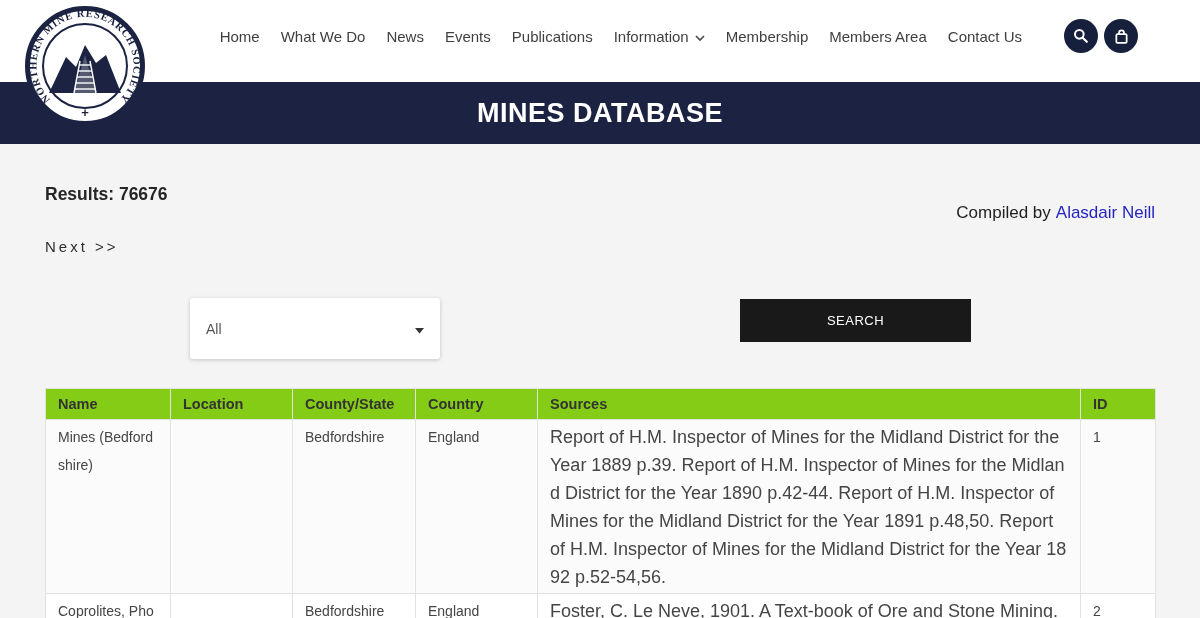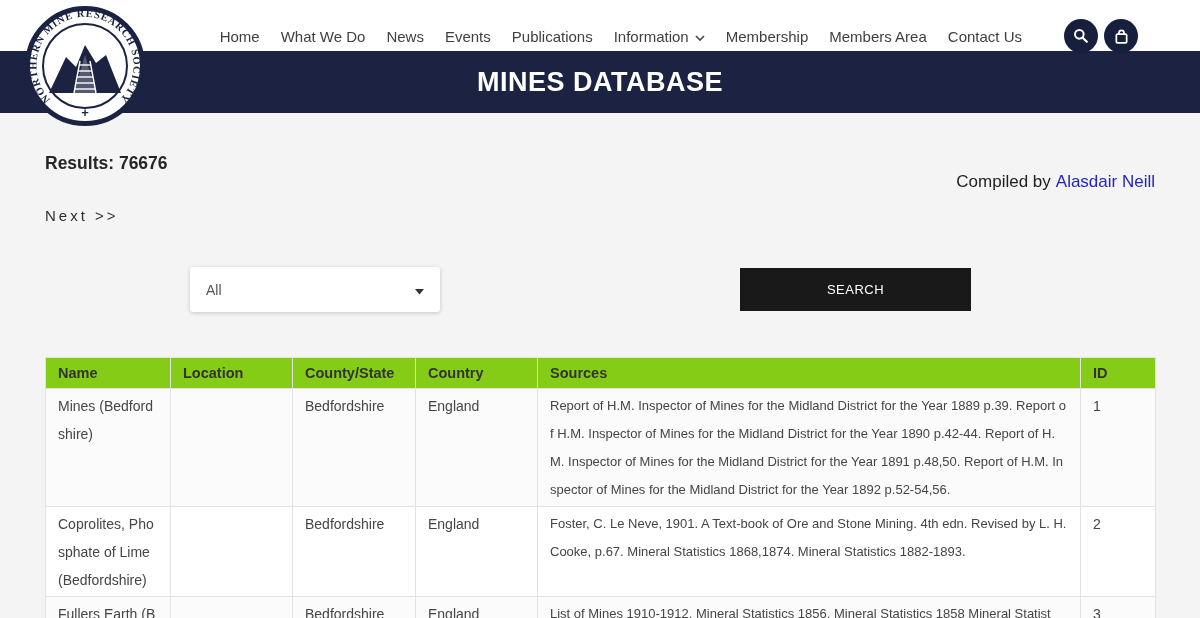--- a/index.html
+++ b/index.html
@@ -1,20 +1,20 @@
 <!DOCTYPE html>
 <html><head>
 <meta charset="utf-8">
 <style>
   * { box-sizing: border-box; margin: 0; padding: 0; }
   html, body { width: 1200px; height: 618px; overflow: hidden; }
   body { font-family: "Liberation Sans", sans-serif; background: #f4f4f4; position: relative; }
 
   
-  .topbar { height: 51px; background: #ffffff; position: relative; z-index: 2; text-align: center; }
+  .topbar { height: 82px; background: #ffffff; position: relative; z-index: 2; text-align: center; }
   .mainnav { position: absolute; right: 178px; top: 0; height: 72px; display: flex; align-items: center; gap: 21px; }
   .mainnav a { font-size: 15px; color: #3f3f3f; text-decoration: none; white-space: nowrap; display: flex; align-items: center; }
   .mainnav a .chev { margin-left: 6px; display: inline-block; }
   .icon-btns { position: absolute; right: 62px; top: 19px; display: flex; gap: 6px; z-index: 4; }
   .icon-circle { width: 34px; height: 34px; border-radius: 50%; background: #16203c; display: flex; align-items: center; justify-content: center; cursor: pointer; }
 
   
   .logo { position: absolute; left: 24px; top: 5px; width: 122px; height: 122px; z-index: 5; }
 
   
@@ -24,38 +24,38 @@
   
   .content { padding: 0 45px; position: relative; }
   .results { margin-top: 40px; font-size: 17.5px; font-weight: 700; color: #262626; }
   .compiled { text-align: right; margin-top: -2px; font-size: 17px; color: #1f1f1f; }
   .compiled a { color: #2424c4; text-decoration: none; margin-left: 5px; }
   .next-link { margin-top: 15px; }
   .next-link a { font-size: 15px; letter-spacing: 3px; color: #2e2e2e; text-decoration: none; font-weight: 500; }
 
   
   .filter-row { position: relative; height: 46px; margin-top: 42px; }
-  .select-box { position: absolute; left: 145px; top: 0; width: 250px; height: 45px; background: #fff; border-radius: 3px;
+  .select-box { position: absolute; left: 145px; top: 0; width: 250px; height: 61px; background: #fff; border-radius: 3px;
                 box-shadow: 0 1px 4px rgba(0,0,0,0.20); display: flex; align-items: center; padding: 0 16px;
                 font-size: 14px; color: #555; cursor: pointer; }
   .select-box .arrow { margin-left: auto; }
   .search-field { position: absolute; left: 417px; top: 0; width: 254px; height: 45px; background: #e2e2e2;
                   border: 1px solid #d2d2d2; padding: 0 14px; font-size: 14px; color: #555; font-family: "Liberation Sans", sans-serif; }
   .search-field::placeholder { color: #6e6e6e; opacity: 1; }
   .search-btn { position: absolute; left: 695px; top: 1px; width: 231px; height: 43px; background: #191919; color: #fff;
                 border: none; font-size: 13px; letter-spacing: 0.5px; cursor: pointer; font-family: "Liberation Sans", sans-serif; }
 
   
   table.mines { margin-top: 44px; width: 1110px; border-collapse: collapse; table-layout: fixed; background: #fff; }
   .mines th, .mines td { border: 1px solid #e2e2e2; text-align: left; vertical-align: top; }
   .mines th { background: #84cc16; font-weight: 700; font-size: 14.5px; color: #333; padding: 7px 12px; line-height: 16px; }
   .mines td { padding: 3px 12px 2px; font-size: 14px; line-height: 28px; color: #454545; }
   .mines tbody tr:nth-child(odd) { background: #fbfbfb; }
   .mines td.c-name { word-break: break-all; }
-  .mines td.c-sources { font-size: 13px; word-break: break-all; }
+  .mines td.c-sources { font-size: 18px; word-break: break-all; }
 </style>
 </head>
 <body>
 
 <header class="topbar">
   <nav class="mainnav">
     <a href="#">Home</a>
     <a href="#">What We Do</a>
     <a href="#">News</a>
     <a href="#">Events</a>

